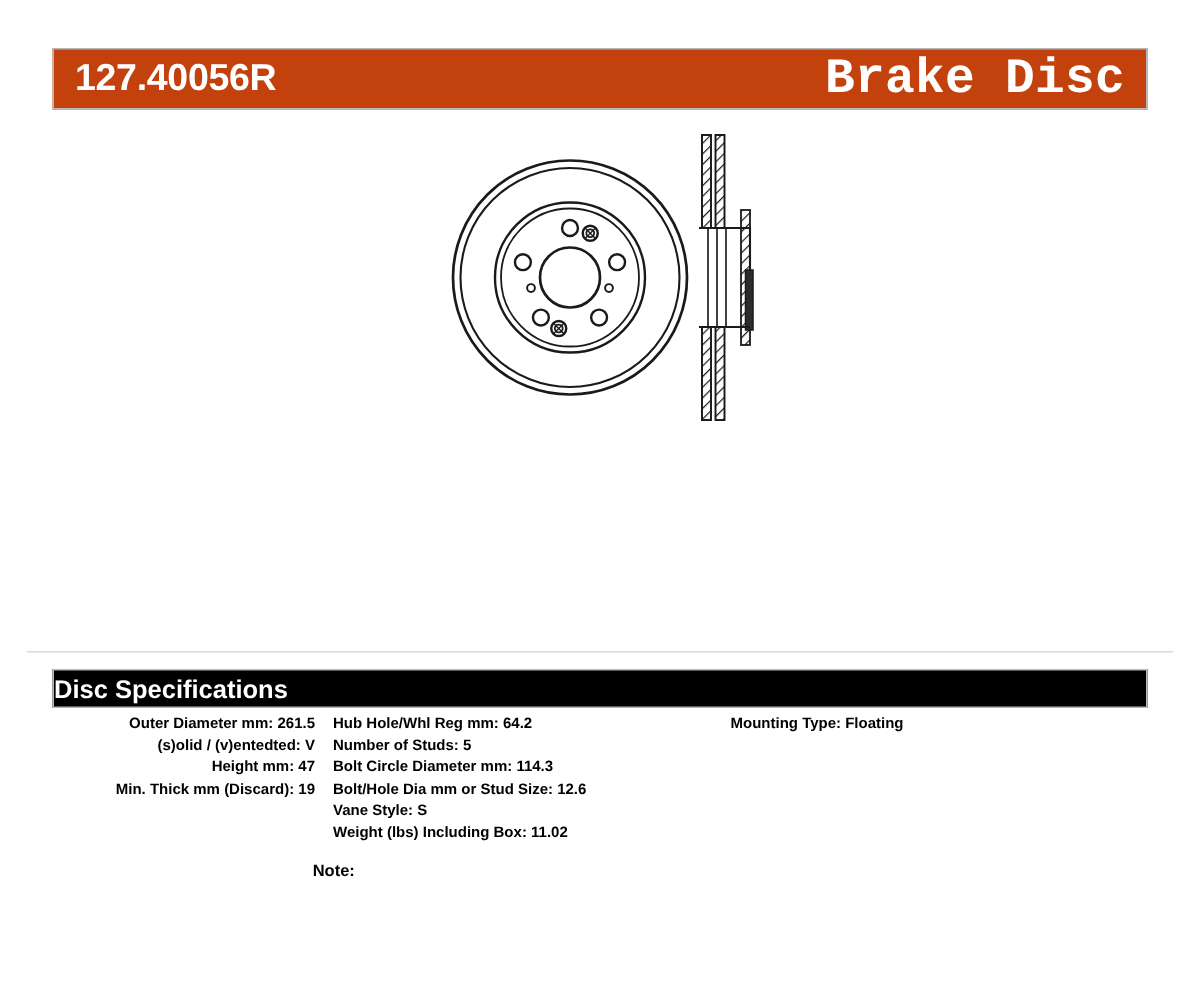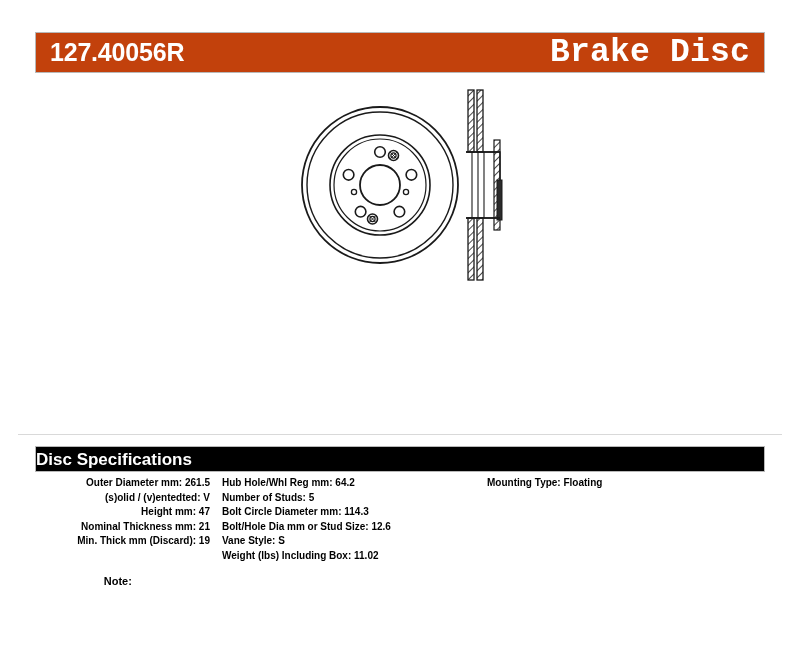--- a/index.html
+++ b/index.html
@@ -128,24 +128,24 @@
     width: 290px;
     text-align: left;
   }
   .spec-row {
     white-space: nowrap;
   }
 
   
   .note-area {
     position: absolute;
-    left: 10px;
+    left: 21px;
     top: 571px;
     width: 220px;
-    text-align: center;
+    text-align: right;
   }
   .note-label {
     font-size: 11px;
     font-weight: bold;
     line-height: 14px;
     display: inline-block;
   }
 </style>
 </head>
 <body>
@@ -234,21 +234,20 @@
   <div class="spec-bar">
     <div class="spec-bar-title">Disc Specifications</div>
   </div>
 
   <div class="spec-columns">
 
     <div class="spec-col spec-col-left">
       <div class="spec-row">Outer Diameter mm: 261.5</div>
       <div class="spec-row">(s)olid / (v)entedted: V</div>
       <div class="spec-row">Height mm: 47</div>
-      <div class="spec-row">Nominal Thickness mm: 21</div>
       <div class="spec-row">Min. Thick mm (Discard): 19</div>
     </div>
 
     <div class="spec-col spec-col-mid">
       <div class="spec-row">Hub Hole/Whl Reg mm: 64.2</div>
       <div class="spec-row">Number of Studs: 5</div>
       <div class="spec-row">Bolt Circle Diameter mm: 114.3</div>
       <div class="spec-row">Bolt/Hole Dia mm or Stud Size: 12.6</div>
       <div class="spec-row">Vane Style: S</div>
       <div class="spec-row">Weight (lbs) Including Box: 11.02</div>

